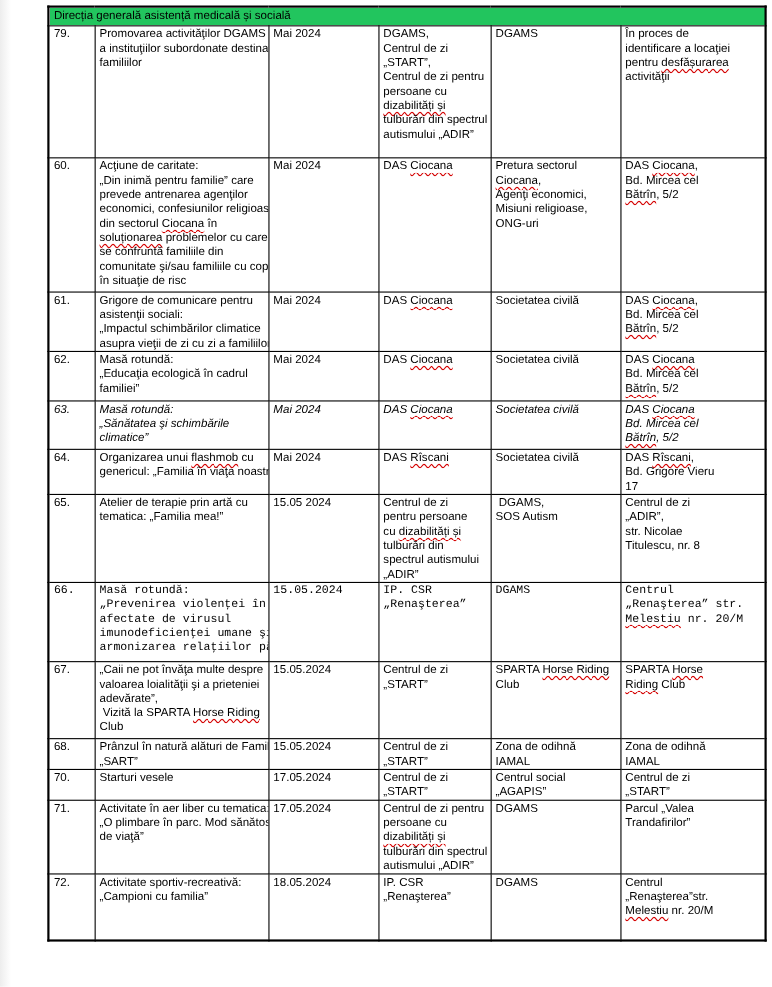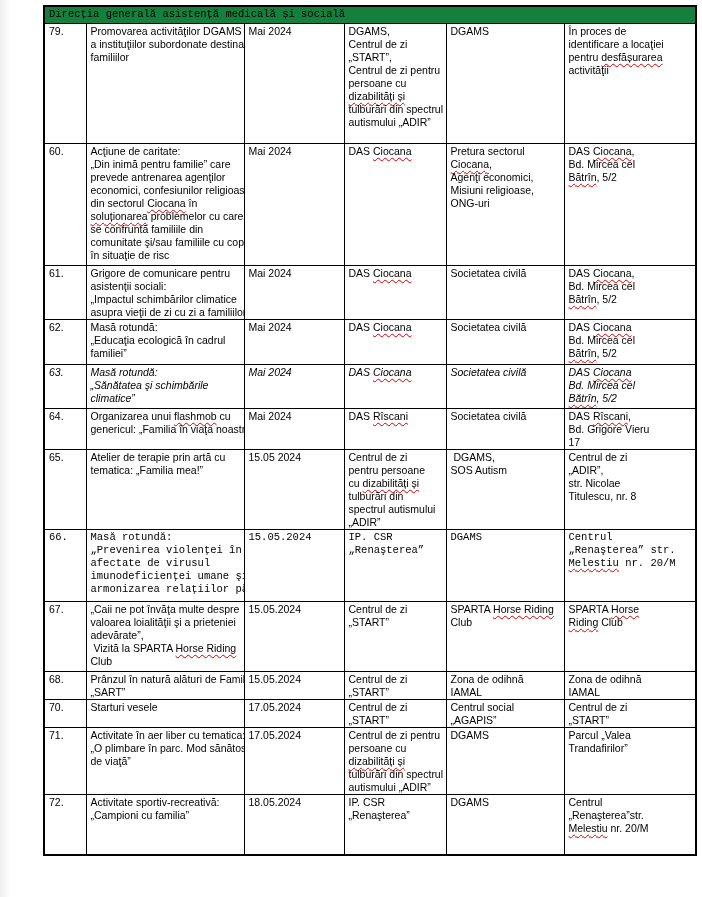--- a/index.html
+++ b/index.html
@@ -20,23 +20,23 @@
   }
   table.plan td,table.plan th{
     border:1px solid #000;
     vertical-align:top;
     font-size:10.5px;line-height:13px;
     padding:1px 2px 0 4px;
     white-space:pre;overflow:hidden;
     font-weight:normal;text-align:left;
   }
   th.section-header{
-    height:15px;background:#15803d;
+    height:15px;background:#22c55e;
     text-align:center;font-weight:bold;font-size:11px;
-    padding:0;line-height:15px;font-family:Liberation Mono, monospace;
+    padding:0;line-height:15px;
   }
   td.c-num{font-weight:bold;padding-left:8px;}
   td.c-activity{padding-left:3px;padding-right:0;}
   td.c-date{text-align:center;padding-left:0;padding-right:0;}
   td.c-organizer{padding-left:6px;}
   td.c-partners{padding-left:6px;}
   td.c-location{padding-left:5px;}
   .sq{
     text-decoration-line:underline;
     text-decoration-style:wavy;

